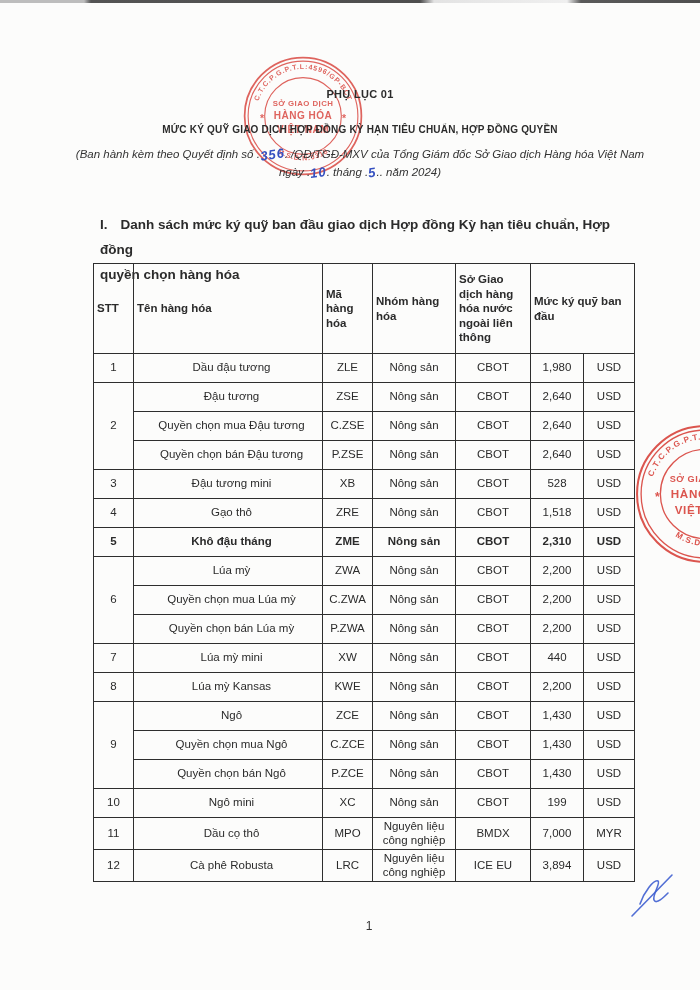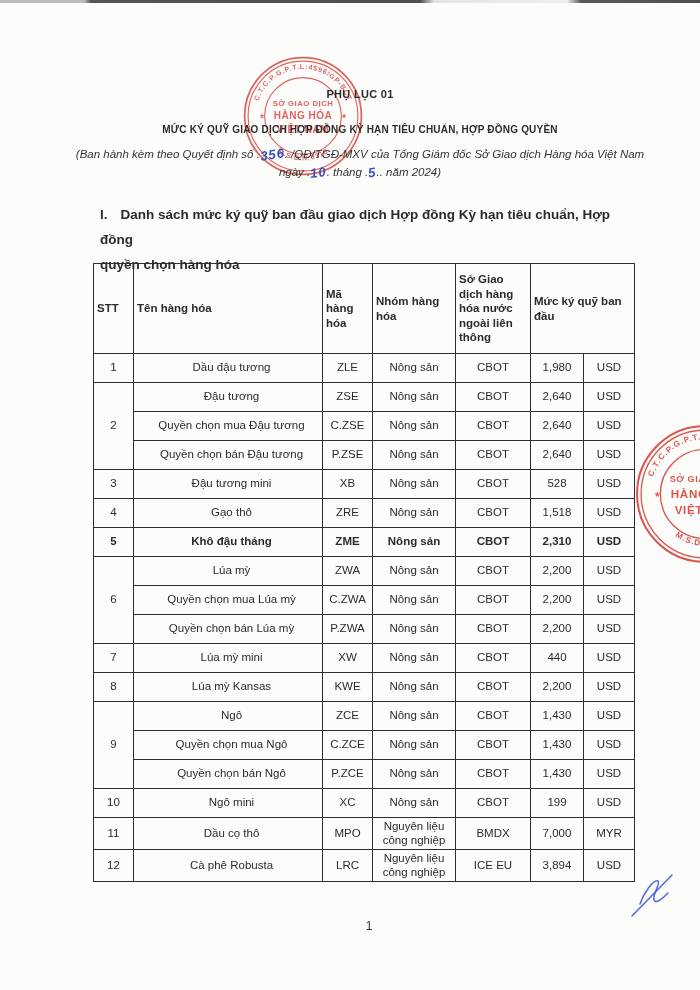--- a/index.html
+++ b/index.html
@@ -13,21 +13,21 @@
     background:linear-gradient(90deg,#bdbdbd 0,#bdbdbd 12%,#545454 13%,#4e4e4e 60%,#e3e3e3 62%,#efefef 81%,#5a5a5a 83%,#4f4f4f 100%);
   }
   
   .header-block{position:absolute;left:50px;top:88px;width:620px;text-align:center;z-index:2;}
   .appendix-title{font-size:11px;font-weight:700;letter-spacing:.3px;}
   .main-title{font-size:10px;font-weight:700;line-height:20px;margin-top:20px;letter-spacing:.2px;}
   .note{font-size:11.5px;font-style:italic;line-height:17px;margin-top:5px;color:#333;}
   .hw{color:#3550c0;font-weight:700;font-style:italic;display:inline-block;
       transform:rotate(-8deg) translateY(1px);font-size:13px;letter-spacing:1px;}
   
-  .section-heading{position:absolute;left:100px;top:202px;width:540px;
+  .section-heading{position:absolute;left:100px;top:212px;width:540px;
       font-size:13.5px;font-weight:700;line-height:25px;z-index:2;}
   .section-heading .pfx{margin-right:13px;}
   
   .doc-table{position:absolute;left:93px;top:263px;z-index:2;}
   table{border-collapse:collapse;table-layout:fixed;width:541px;
         font-size:11.5px;color:#2b2b2b;}
   th,td{border:1px solid #2e2e2e;padding:2px 3px;vertical-align:middle;
         overflow:hidden;}
   th{font-weight:700;height:85px;line-height:14.5px;text-align:left;}
   td{height:24px;line-height:13.5px;}

